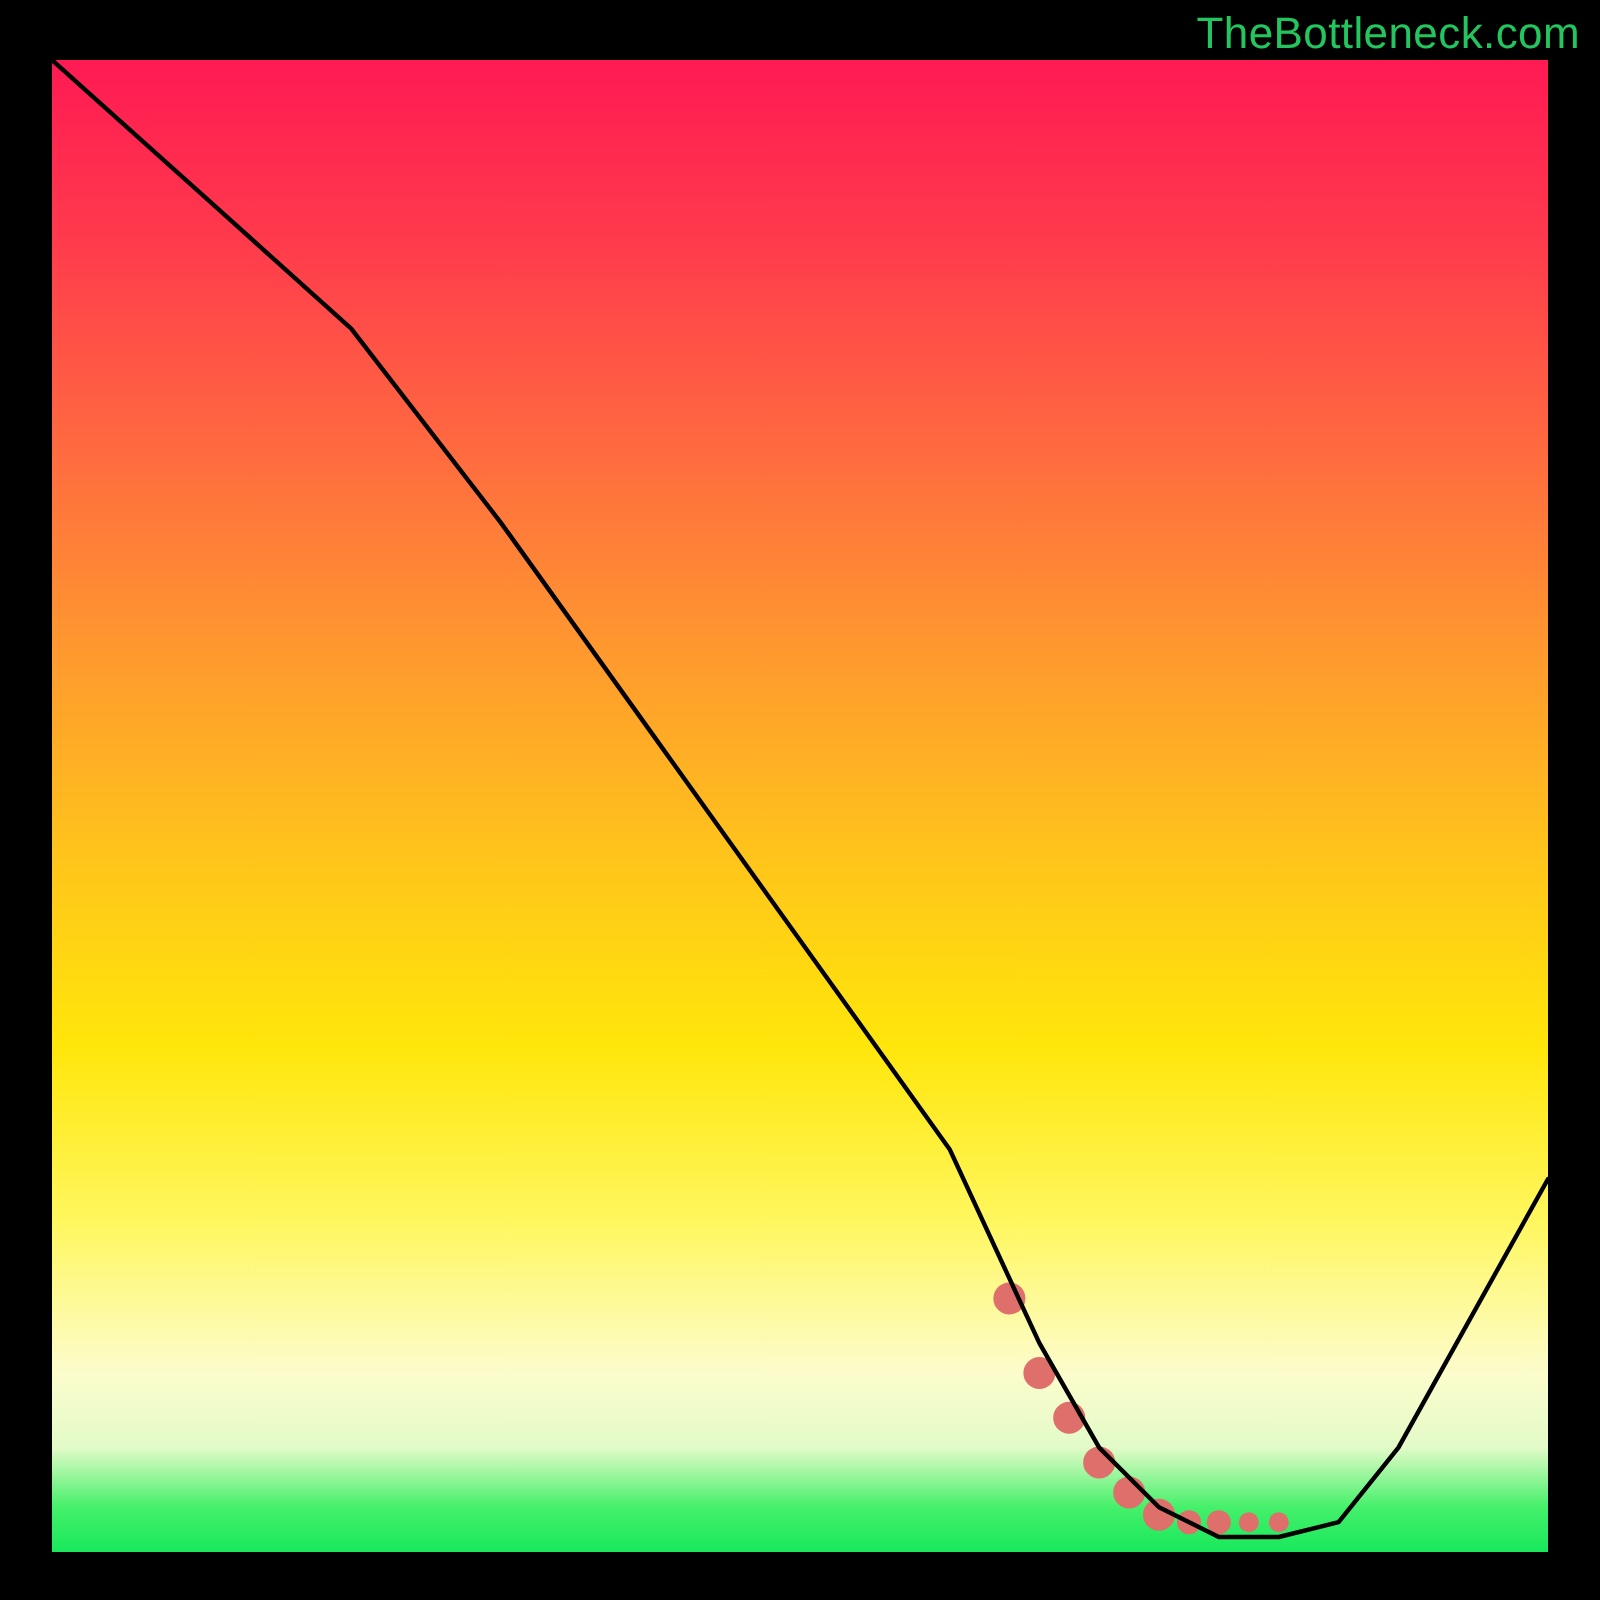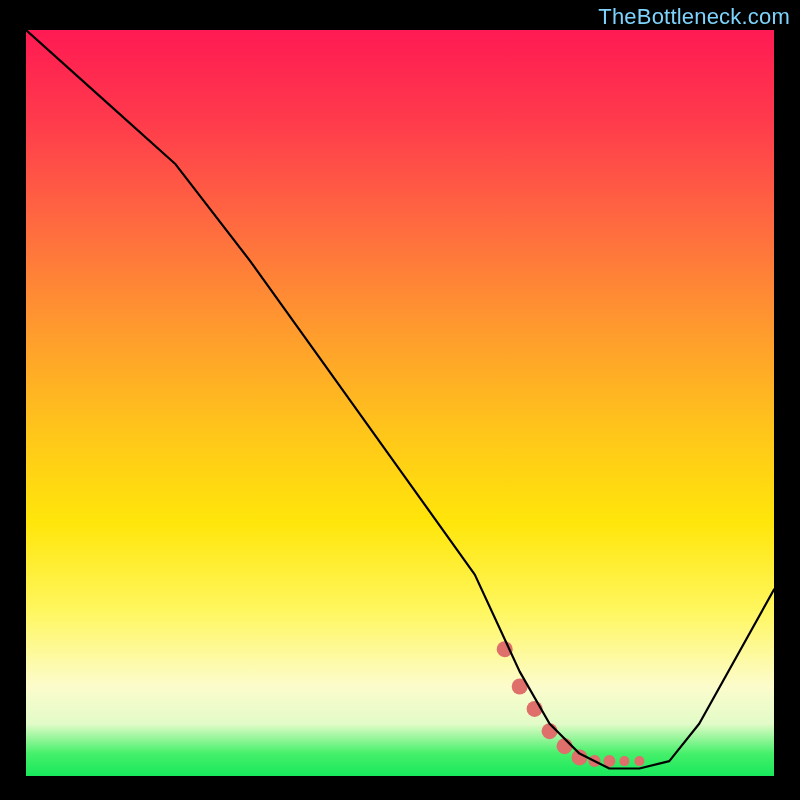--- a/index.html
+++ b/index.html
@@ -8,21 +8,21 @@
     height: 800px;
     background: #000;
     font-family: Arial, Helvetica, sans-serif;
     position: relative;
     overflow: hidden;
   }
   .attribution {
     position: absolute;
     top: 4px;
     right: 10px;
-    color: #7dd3fc;
+    color: #22c55e;
     font-size: 22px;
     font-weight: 500;
     letter-spacing: 0.2px;
   }
   .plot-wrap {
     position: absolute;
     left: 26px;
     top: 30px;
     width: 748px;
     height: 746px;

